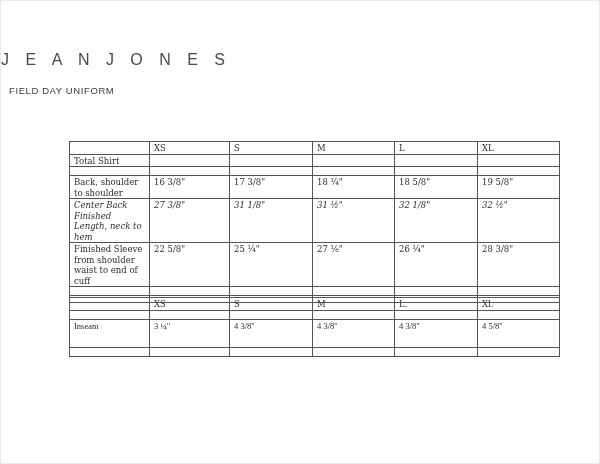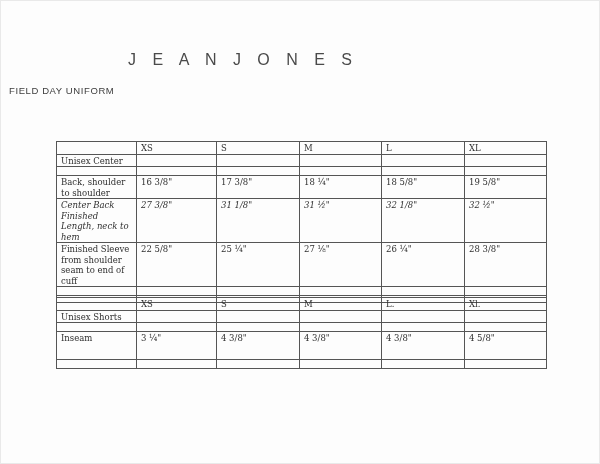--- a/index.html
+++ b/index.html
@@ -8,38 +8,37 @@
     background:#fdfdfd;
     position:relative;
     font-family:"DejaVu Serif", serif;
     color:#333;
     overflow:hidden;
     border:1px solid #e9e9e9;
     box-sizing:border-box;
   }
   .brand{
     position:absolute;top:50px;left:0;width:484px;
-    text-align:center;
     font-family:"Liberation Sans", sans-serif;
     font-size:16px;
     font-weight:400;
     letter-spacing:6px;
     color:#4a4a4a;
   }
   .subtitle{
     position:absolute;top:83px;left:8px;width:600px;
     text-align:left;
     font-family:"Liberation Sans", sans-serif;
     font-size:9.5px;
     letter-spacing:0.6px;
     color:#3c3c3c;
     line-height:13px;
   }
   table.mtab{
-    position:absolute;left:55px;
+    position:absolute;left:68px;
     border-collapse:collapse;
     table-layout:fixed;
     width:490px;
   }
   table.mtab td{
     border:1px solid #555;
     vertical-align:top;
     padding:1px 3px 0 4px;
     font-size:8.5px;
     line-height:10.5px;
@@ -48,21 +47,21 @@
   }
   .col-label{width:80px;}
   .col-xs{width:80px;}
   .col-s{width:83px;}
   .col-m{width:82px;}
   .col-l{width:83px;}
   .col-xl{width:82px;}
   tr.h11{height:11px;}
   tr.h9{height:9px;}
   tr.h7{height:7px;}
-  tr.h12{height:28px;}
+  tr.h12{height:28px;font-family:Liberation Serif, serif;}
   tr.h23{height:23px;padding-left:8px;}
   tr.h33{height:33px;font-style:italic;}
   tr.h36{height:36px;}
   #shirt-table{top:140px;}
   #shorts-table{top:296px;}
 </style>
 </head>
 <body>
 
 <div class="brand">J E A N J O N E S</div>
@@ -83,21 +82,21 @@
   <tbody>
       <tr class="h11">
     <td></td>
     <td>XS</td>
     <td>S</td>
     <td>M</td>
     <td>L</td>
     <td>XL</td>
   </tr>
   <tr class="h11">
-    <td>Unisex Center</td>
+    <td>Total Shirt</td>
     <td></td>
     <td></td>
     <td></td>
     <td></td>
     <td></td>
   </tr>
   <tr class="h9">
     <td></td>
     <td></td>
     <td></td>
@@ -115,21 +114,21 @@
   </tr>
   <tr class="h33">
     <td>Center Back Finished Length, neck to hem</td>
     <td>27 3/8"</td>
     <td>31 1/8"</td>
     <td>31 ½"</td>
     <td>32 1/8"</td>
     <td>32 ½"</td>
   </tr>
   <tr class="h36">
-    <td>Finished Sleeve from shoulder seam to end of cuff</td>
+    <td>Finished Sleeve from shoulder waist to end of cuff</td>
     <td>22 5/8"</td>
     <td>25 ¼"</td>
     <td>27 ⅛"</td>
     <td>26 ¼"</td>
     <td>28 3/8"</td>
   </tr>
   <tr class="h9">
     <td></td>
     <td></td>
     <td></td>
@@ -159,28 +158,20 @@
   </colgroup>
   <tbody>
       <tr class="h11">
     <td></td>
     <td>XS</td>
     <td>S</td>
     <td>M</td>
     <td>L.</td>
     <td>Xl.</td>
   </tr>
-  <tr class="h11">
-    <td>Unisex Shorts</td>
-    <td></td>
-    <td></td>
-    <td></td>
-    <td></td>
-    <td></td>
-  </tr>
   <tr class="h9">
     <td></td>
     <td></td>
     <td></td>
     <td></td>
     <td></td>
     <td></td>
   </tr>
   <tr class="h12">
     <td>Inseam</td>

